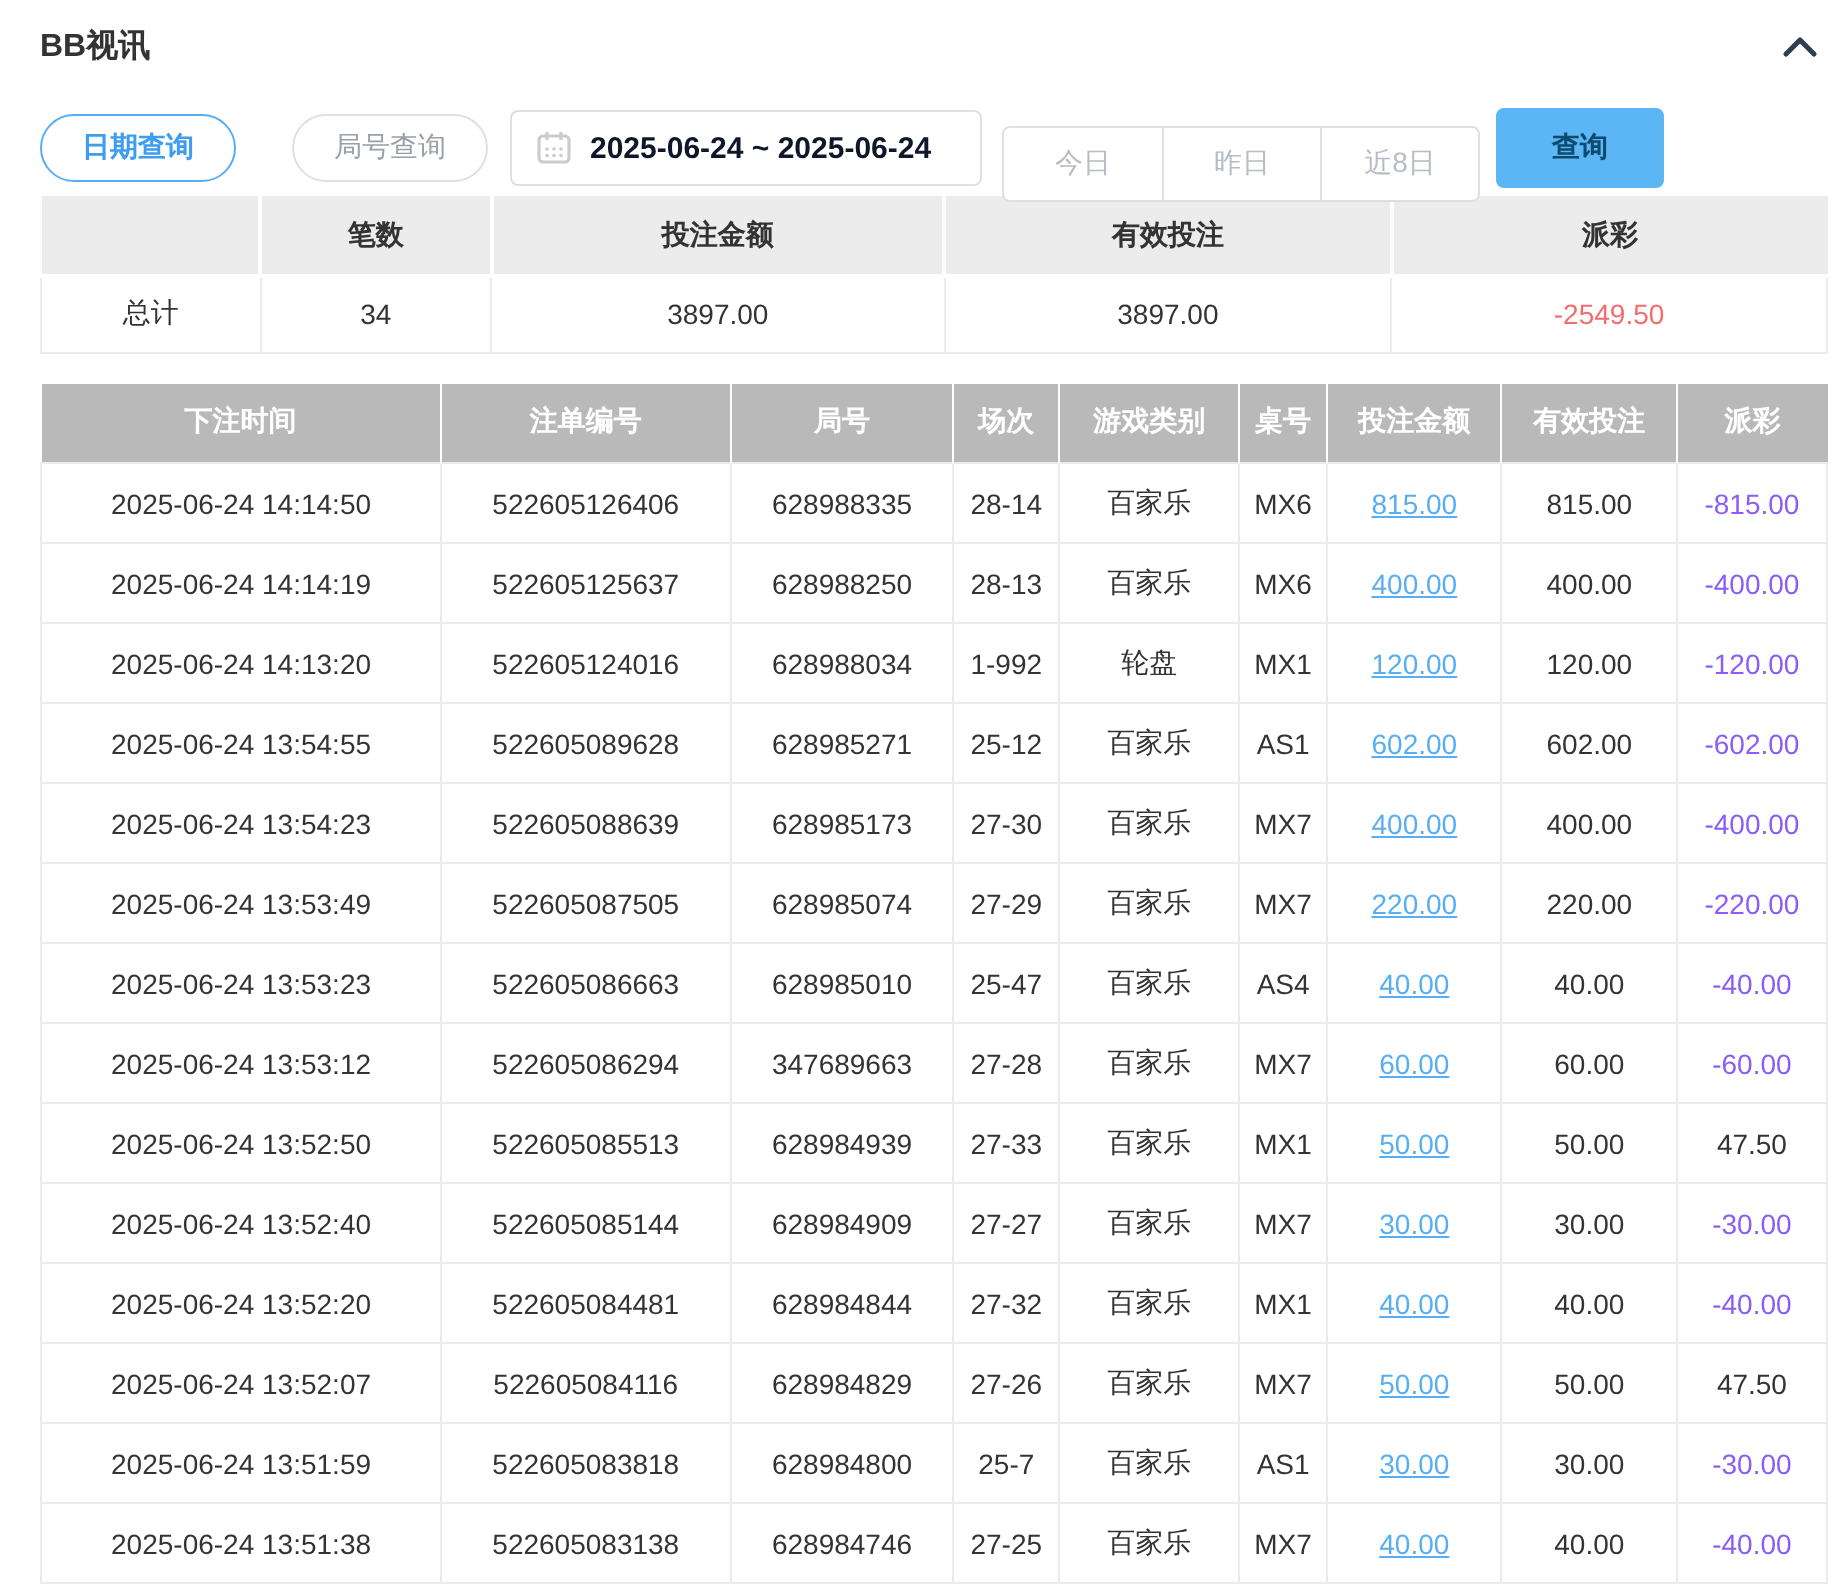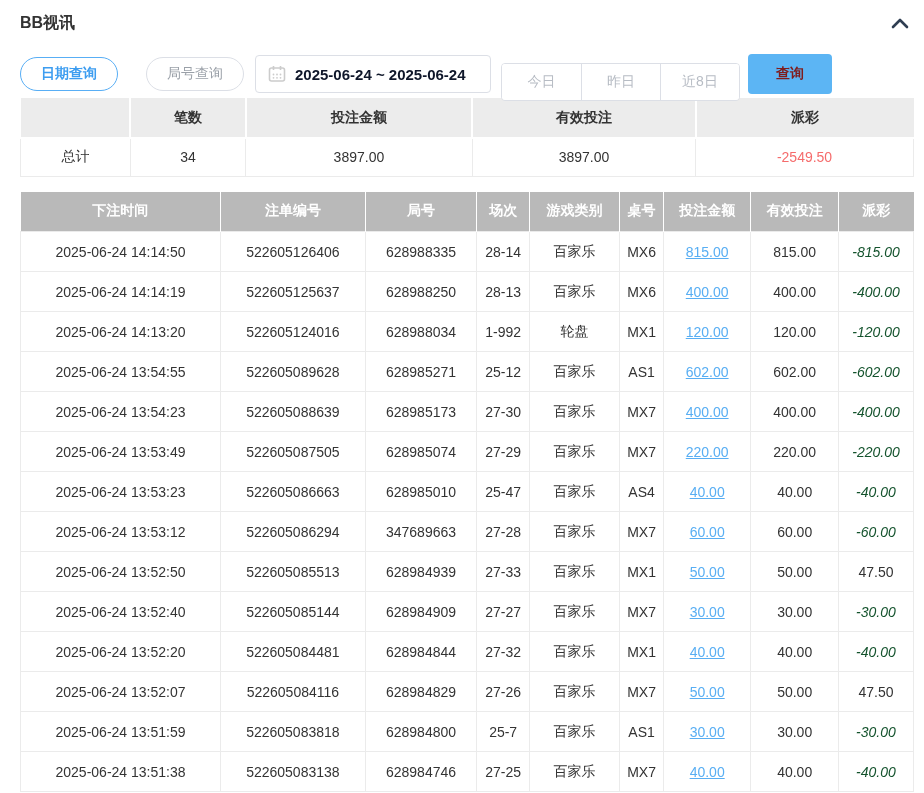--- a/index.html
+++ b/index.html
@@ -20,40 +20,40 @@
   .pill + .pill { margin-left:28px; }
   .date-input { display:flex; align-items:center; gap:9px; width:236px; height:38px;
     margin-left:11px; padding:0 12px; border:1px solid #dcdfe6; border-radius:4px;
     font-size:15px; font-weight:600; color:#0f172a; cursor:pointer; white-space:nowrap; }
   .segmented { display:flex; height:38px; margin-left:10px; border:1px solid #dcdfe6;
     border-radius:4px; overflow:hidden;margin-top:16px; }
   .segmented button { width:79px; border:none; background:#fff; color:#b7bcc4;
     font-size:14px; cursor:pointer; }
   .segmented button + button { border-left:1px solid #dcdfe6; }
   .btn-primary { width:84px; height:40px; margin-left:8px; border:none; border-radius:4px;
-    background:#5cb5f4; color:#7f1d1d; font-size:14px; font-weight:600; cursor:pointer; }
+    background:#5cb5f4; color:#0c4a6e; font-size:14px; font-weight:600; cursor:pointer; }
 
   
   table { border-collapse:collapse; table-layout:fixed; }
   .summary-table { width:894px; margin-top:4px; }
   .summary-table th { background:#ececec; height:40px; font-size:14px; font-weight:bold;
     color:#333; border-right:2px solid #fff; border-bottom:2px solid #fff; }
   .summary-table th:last-child { border-right:none; }
   .summary-table td { background:#fff; height:38px; text-align:center; font-size:14px;
     color:#333; border:1px solid #ebebeb; }
   .summary-table td.neg { color:#f56c6c; }
 
   
   .bet-table { width:894px; margin-top:15px; }
   .bet-table th { background:#b9b9b9; height:40px; color:#fff; font-size:14px;
     font-weight:bold; border-right:1px solid #fff; }
   .bet-table th:last-child { border-right:none; }
   .bet-table td { height:40px; text-align:center; font-size:14px; color:#333;
     border:1px solid #ebebeb; background:#fff; }
-  .bet-table td.neg { color:#14532d;font-style:italic; }
+  .bet-table td.neg { color:#8b5cf6; }
   .bet-table a { color:#58aef3; text-decoration:underline; cursor:pointer; }
 </style>
 </head>
 <body>
 
 <div class="page">
 
   <div class="panel-header">
     <div class="panel-title">BB视讯</div>
     <span class="chevron">

